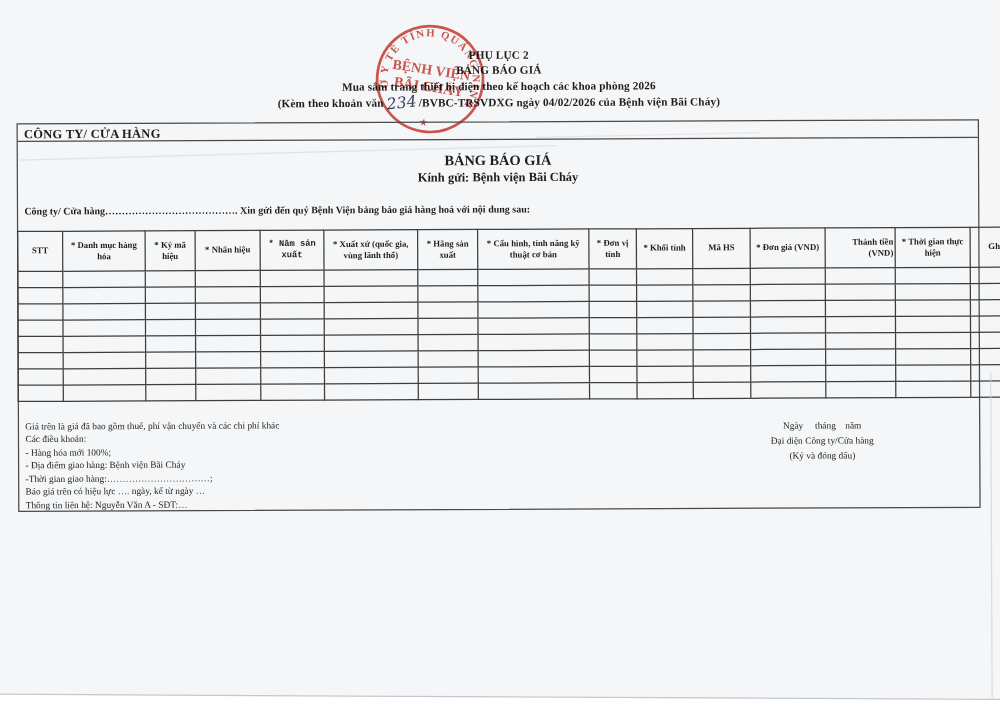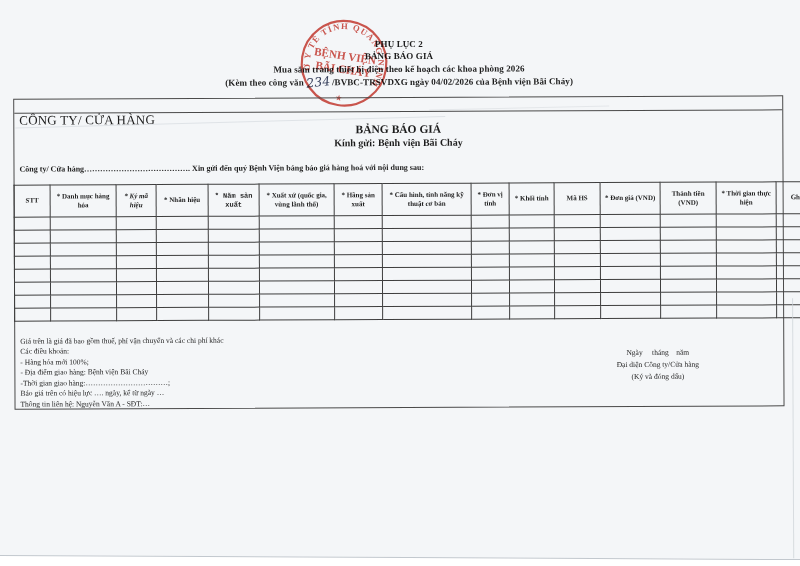--- a/index.html
+++ b/index.html
@@ -22,52 +22,52 @@
        color:#37405c;transform:rotate(-6deg) translateY(1px);margin:0 2px;
        font-family:"DejaVu Serif","Liberation Serif",serif;}
 
   
   .stamp{position:absolute;left:300px;top:18px;width:90px;height:90px;color:#c23a31;
        opacity:.86;mix-blend-mode:multiply;transform:rotate(9deg);}
   .stamp svg{width:100%;height:100%;}
 
   
   .formbox{position:absolute;left:14px;top:97px;width:768px;height:309px;border:1px solid #4a4a4a;background:transparent;}
-  .corner-label{position:absolute;left:5px;top:13px;font-size:13px;font-weight:normal;letter-spacing:.2px;}
+  .corner-label{position:absolute;left:5px;top:3px;font-size:10px;font-weight:bold;letter-spacing:.2px;}
   .corner-rule{position:absolute;left:0;top:13px;width:100%;height:0;border-top:1px solid #4a4a4a;}
   .form-title{position:absolute;left:0;top:25px;width:100%;text-align:center;font-weight:bold;font-size:11.5px;}
   .form-recipient{position:absolute;left:0;top:39px;width:100%;text-align:center;font-weight:bold;font-size:10px;}
   .intro{position:absolute;left:5px;top:65px;font-size:8px;font-weight:bold;}
 
   table.quote{position:absolute;left:-1px;top:85px;width:770px;border-collapse:collapse;table-layout:fixed;}
   table.quote th,table.quote td{border:1px solid #3e3e3e;padding:0;}
   table.quote th{font-size:7px;font-weight:bold;text-align:center;vertical-align:middle;
        line-height:1.25;height:29px;padding:1px;}
   table.quote td{height:12px;}
 
   .terms{position:absolute;left:5px;top:237px;width:460px;font-size:7.5px;line-height:10.45px;}
   .signature{position:absolute;left:545px;top:238px;width:195px;text-align:center;
        font-size:7.5px;line-height:11.8px;}
-  .signature .date-line{white-space:pre;margin-top:12px;}
+  .signature .date-line{white-space:pre;}
 </style>
 </head>
 <body>
 
 <div class="paper"></div>
 
 <div class="scan">
 
   <div class="crease-a"></div>
   <div class="crease-b"></div>
 
   <div class="doc-header">
     <div>PHỤ LỤC 2</div>
     <div>BẢNG BÁO GIÁ</div>
     <div>Mua sắm trang thiết bị điện theo kế hoạch các khoa phòng 2026</div>
-    <div><span>(Kèm theo công văn</span><span class="handwritten">234</span><span>/BVBC-TRSVDXG ngày 04/02/2026 của Bệnh viện Bãi Cháy)</span></div>
+    <div><span>(Kèm theo khoản văn</span><span class="handwritten">234</span><span>/BVBC-TRSVDXG ngày 04/02/2026 của Bệnh viện Bãi Cháy)</span></div>
   </div>
 
   <div class="stamp">
     <svg viewBox="0 0 100 100">
       <circle cx="50" cy="50" r="47" fill="none" stroke="currentColor" stroke-width="2.4"></circle>
       <defs>
           <path id="stampArc" d="M 15.5 66 A 38 38 0 1 1 84.5 66" fill="none"></path>
         </defs>
       <text font-size="9.5" font-weight="bold" fill="currentColor" letter-spacing="1.4">
         <textPath href="#stampArc" startOffset="50%" text-anchor="middle">SỞ Y TẾ TỈNH QUẢNG NINH</textPath>
@@ -83,31 +83,31 @@
     <div class="corner-rule"></div>
     <div class="form-title">BẢNG BÁO GIÁ</div>
     <div class="form-recipient">Kính gửi: Bệnh viện Bãi Cháy</div>
     <div class="intro">Công ty/ Cửa hàng…………………………………. Xin gửi đến quý Bệnh Viện bảng báo giá hàng hoá với nội dung sau:</div>
 
     <table class="quote">
       <thead>
           <tr id="headerRow">
             <th style="width: 33px; font-family: Liberation Serif, serif;">STT</th>
             <th style="width: 63px;">* Danh mục hàng hóa</th>
-            <th style="width: 37px; font-style: italic;">* Ký mã hiệu</th>
+            <th style="width: 37px;">* Ký mã hiệu</th>
             <th style="width: 49px;">* Nhãn hiệu</th>
             <th style="width: 48px; font-family: Liberation Mono, monospace;">* Năm sản xuất</th>
             <th style="width: 72px; border-radius: 14px;">* Xuất xứ (quốc gia, vùng lãnh thổ)</th>
             <th style="width: 45px;">* Hãng sản xuất</th>
             <th style="width: 86px; margin-left: 40px;">* Cấu hình, tính năng kỹ thuật cơ bản</th>
             <th style="width: 35px; border-radius: 15px;">* Đơn vị tính</th>
             <th style="width: 42px;">* Khối tính</th>
             <th style="width: 43px;">Mã HS</th>
             <th style="width: 57px;">* Đơn giá (VND)</th>
-            <th style="width: 53px;">Thành tiền (VND)</th>
+            <th style="width: 53px; text-align: right;">Thành tiền (VND)</th>
             <th style="width: 57px; margin-top: 34px;">* Thời gian thực hiện</th>
             <th style="width: 50px;">Ghi chú</th>
           </tr>
         </thead>
       <tbody id="tableBody">
           <tr>
             <td></td>
             <td></td>
             <td></td>
             <td></td>

